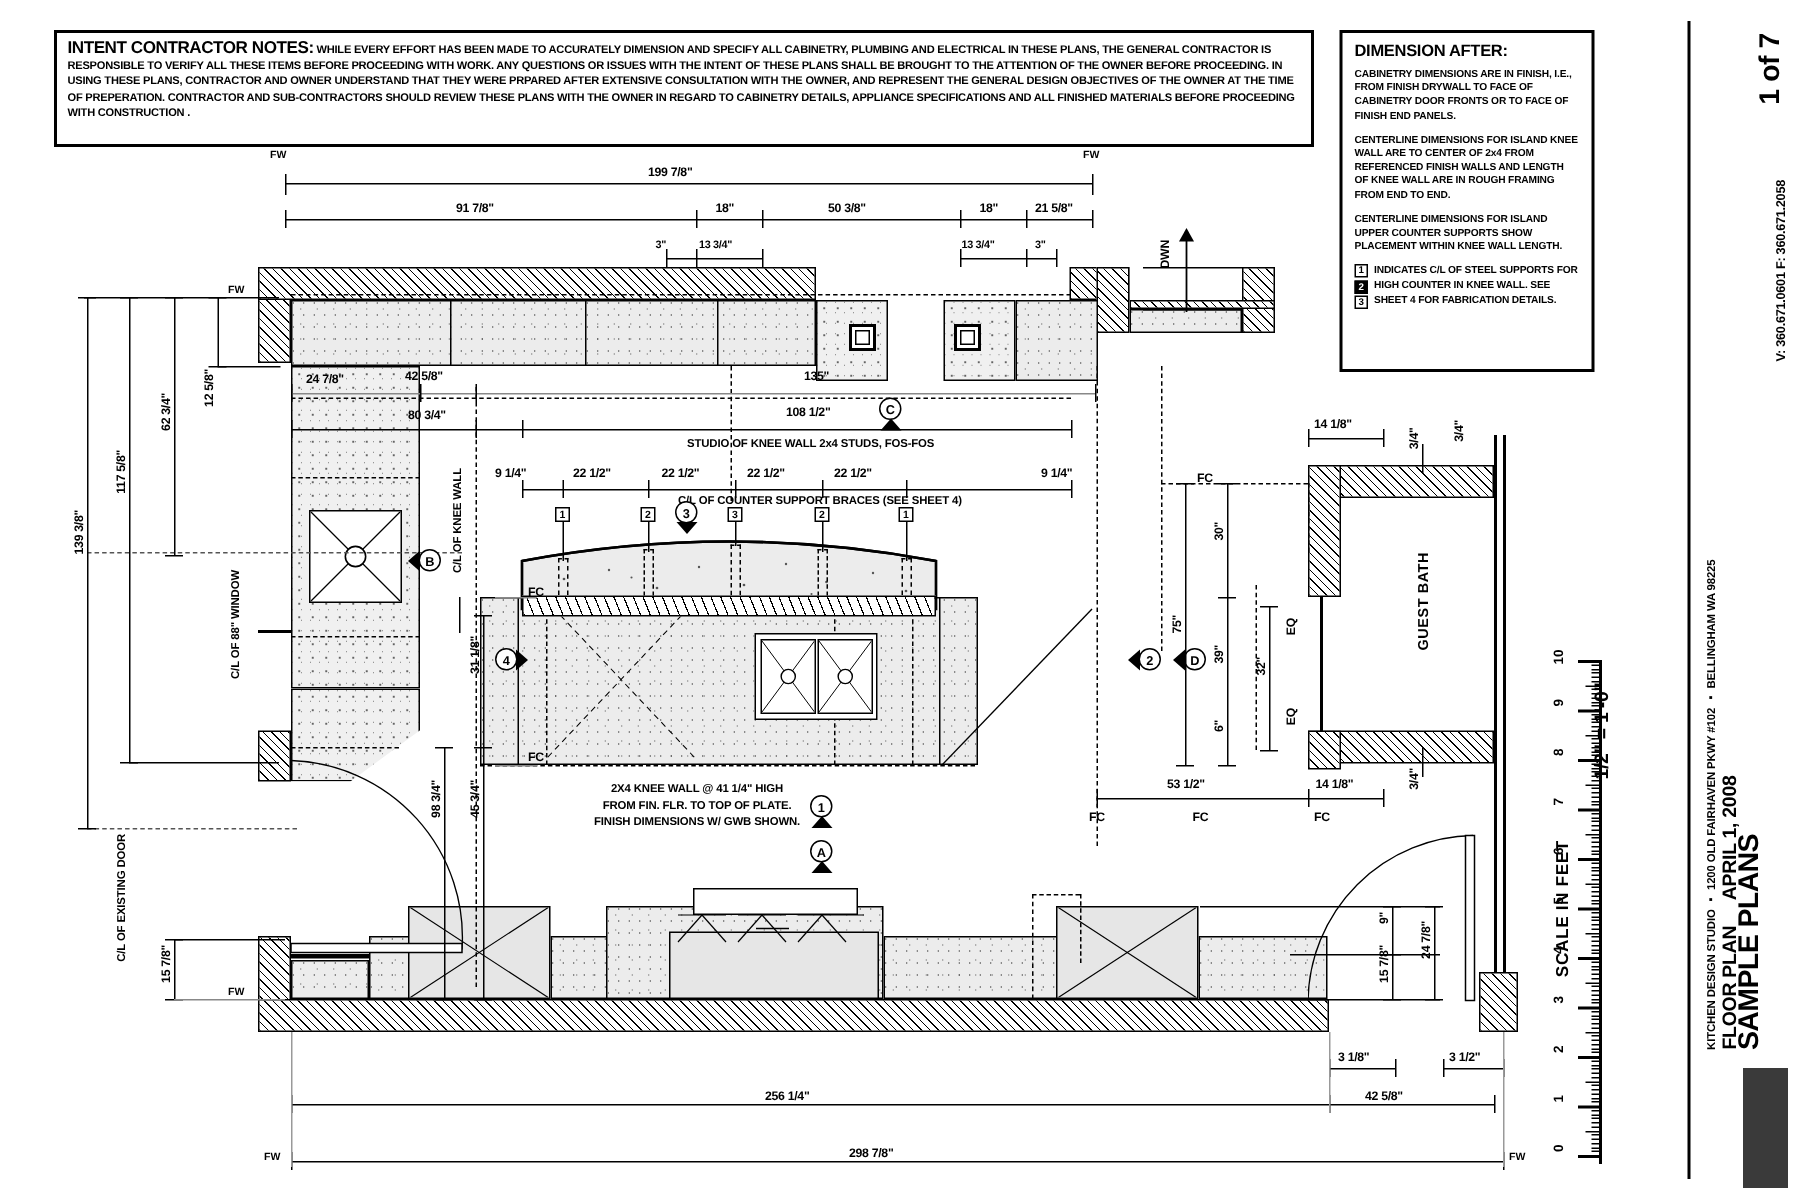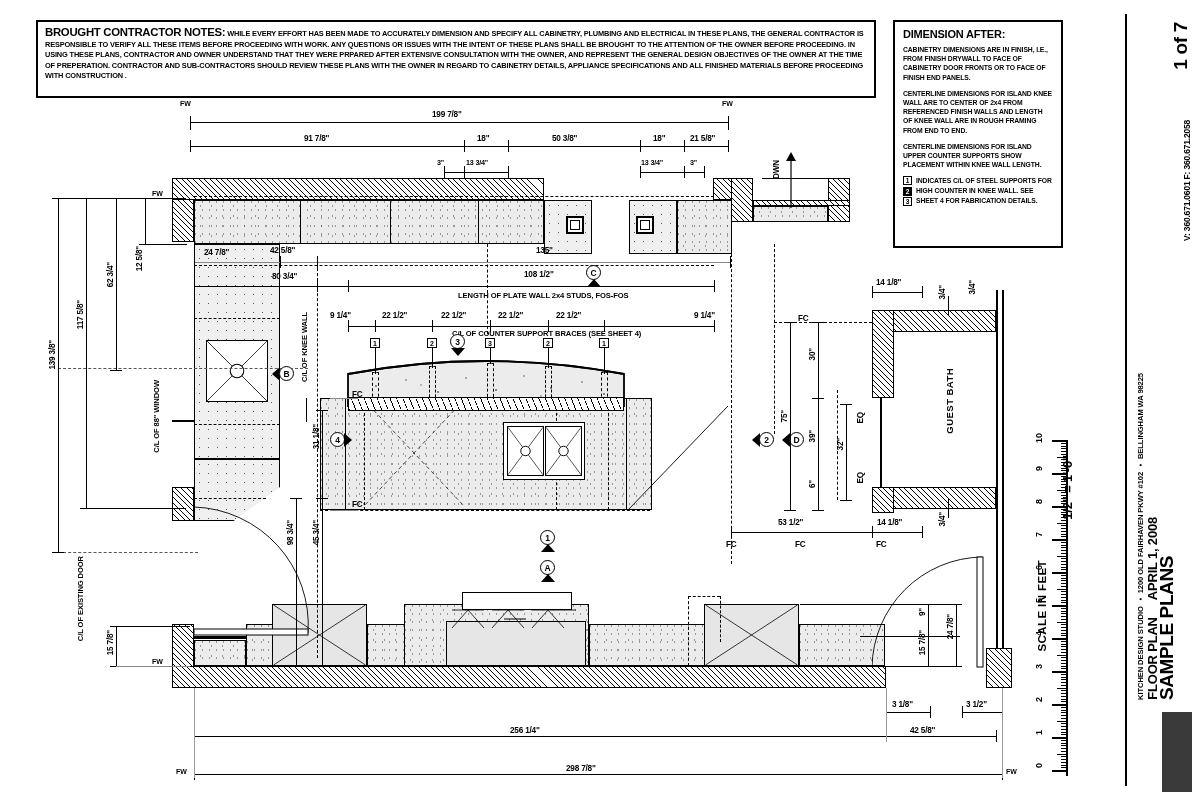--- a/index.html
+++ b/index.html
@@ -121,21 +121,21 @@
     width:10px;height:10px;border:1.2px solid #000;background:#fff;
     font-size:7px;font-weight:bold;display:flex;align-items:center;justify-content:center;
   }
   .fwlbl{font-size:7px;font-weight:bold;}
 </style>
 </head>
 <body>
 
 <div class="abs" id="gc-notes">
   <div class="gc-body">
-    <span class="gc-title">BROUGHT CONTRACTOR NOTES:</span>
+    <span class="gc-title">INTENT CONTRACTOR NOTES:</span>
     <span>WHILE EVERY EFFORT HAS BEEN MADE TO ACCURATELY DIMENSION AND SPECIFY ALL CABINETRY, PLUMBING AND ELECTRICAL IN THESE PLANS, THE GENERAL CONTRACTOR IS RESPONSIBLE TO VERIFY ALL THESE ITEMS BEFORE PROCEEDING WITH WORK.  ANY QUESTIONS OR ISSUES WITH THE INTENT OF THESE PLANS SHALL BE BROUGHT TO THE ATTENTION OF THE OWNER BEFORE PROCEEDING.  IN USING THESE PLANS, CONTRACTOR AND OWNER UNDERSTAND THAT THEY WERE PRPARED AFTER EXTENSIVE CONSULTATION WITH THE OWNER, AND REPRESENT THE GENERAL DESIGN OBJECTIVES OF THE OWNER AT THE TIME OF PREPERATION.  CONTRACTOR AND SUB-CONTRACTORS SHOULD REVIEW THESE PLANS WITH THE OWNER IN REGARD TO CABINETRY DETAILS, APPLIANCE SPECIFICATIONS AND ALL FINISHED MATERIALS BEFORE PROCEEDING WITH CONSTRUCTION   .</span>
   </div>
 </div>
 
 <div class="abs" id="dim-notes">
   <div class="dn-title">DIMENSION AFTER:</div>
   <p>CABINETRY DIMENSIONS ARE IN FINISH, I.E., FROM FINISH DRYWALL TO FACE OF CABINETRY DOOR FRONTS OR TO FACE OF FINISH END PANELS.</p>
   <p>CENTERLINE DIMENSIONS FOR ISLAND KNEE WALL ARE TO CENTER OF 2x4 FROM REFERENCED FINISH WALLS AND LENGTH OF KNEE WALL ARE IN ROUGH FRAMING FROM END TO END.</p>
   <p>CENTERLINE DIMENSIONS FOR ISLAND UPPER COUNTER SUPPORTS SHOW PLACEMENT WITHIN KNEE WALL LENGTH.</p>
   <div class="legend">
@@ -553,21 +553,21 @@
   <div class="abs dimtxt" style="left:270px; top:246px;">42 5/8"</div>
   <div class="abs dimtxt" style="left:536px; top:246px;">135"</div>
 
   <div class="abs dline-h" style="left:194px; top:286px; width:520px;"></div>
   <div class="abs tickv" style="left:194px; top:280px; height:12px;"></div>
   <div class="abs tickv" style="left:317px; top:280px; height:12px;"></div>
   <div class="abs tickv" style="left:348px; top:280px; height:12px;"></div>
   <div class="abs tickv" style="left:714px; top:280px; height:12px;"></div>
   <div class="abs dimtxt" style="left:272px; top:272px;">80 3/4"</div>
   <div class="abs dimtxt" style="left:524px; top:270px;">108 1/2"</div>
-  <div class="abs lbl" style="left:458px; top:291px;">LENGTH OF PLATE WALL 2x4 STUDS, FOS-FOS</div>
+  <div class="abs lbl" style="left:458px; top:291px;">STUDIO OF KNEE WALL 2x4 STUDS, FOS-FOS</div>
 
   <div class="abs" style="left:586px; top:265px;">
     <div class="bub">C</div>
     <div class="arrowup" style="margin:-1px auto 0 auto;"></div>
   </div>
 
   <div class="abs dline-h" style="left:348px; top:326px; width:366px;"></div>
   <div class="abs tickv" style="left:348px; top:320px; height:12px;"></div>
   <div class="abs tickv" style="left:375px; top:320px; height:12px;"></div>
   <div class="abs tickv" style="left:432px; top:320px; height:12px;"></div>
@@ -623,20 +623,25 @@
   <div class="abs dline-v" style="left:296px; top:498px; height:168px;"></div>
   <div class="abs tickh" style="left:290px; top:498px; width:12px;"></div>
   <div class="abs tickh" style="left:290px; top:666px; width:12px;"></div>
   <div class="abs vert dimtxt" style="left:286px; top:520px;">98 3/4"</div>
 
   <div class="abs dimtxt" style="left:352px; top:390px;">FC</div>
   <div class="abs dimtxt" style="left:352px; top:500px;">FC</div>
   <div class="abs dline-h" style="left:330px; top:398px; width:28px; background:#888;"></div>
   <div class="abs dline-h" style="left:330px; top:510px; width:28px; background:#888;"></div>
 
+  <div class="abs lbl" style="left:396px; top:520px; line-height:11px; text-align:center;">
+    <div>2X4 KNEE WALL @ 41 1/4" HIGH</div>
+    <div>FROM FIN. FLR. TO TOP OF PLATE.</div>
+    <div>FINISH DIMENSIONS W/ GWB SHOWN.</div>
+  </div>
 
   <div class="abs" style="left:540px; top:530px;">
     <div class="bub">1</div>
     <div class="arrowup" style="margin:-1px auto 0 auto;"></div>
   </div>
   <div class="abs" style="left:540px; top:560px;">
     <div class="bub">A</div>
     <div class="arrowup" style="margin:-1px auto 0 auto;"></div>
   </div>
 

